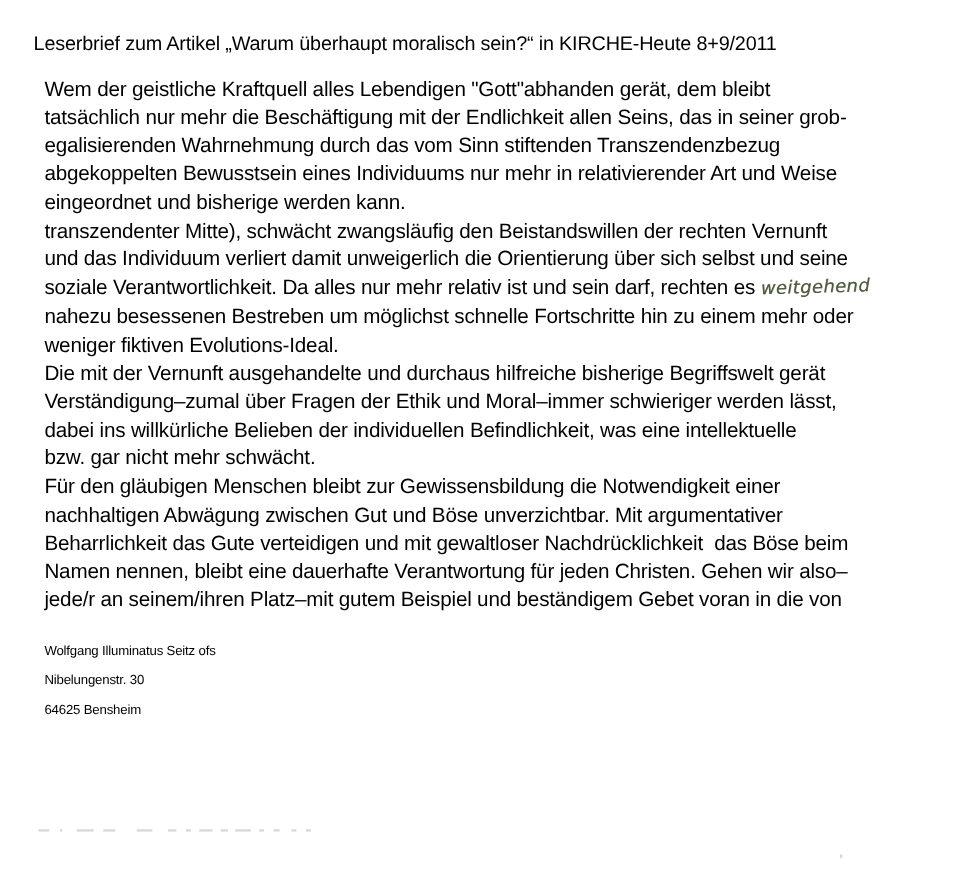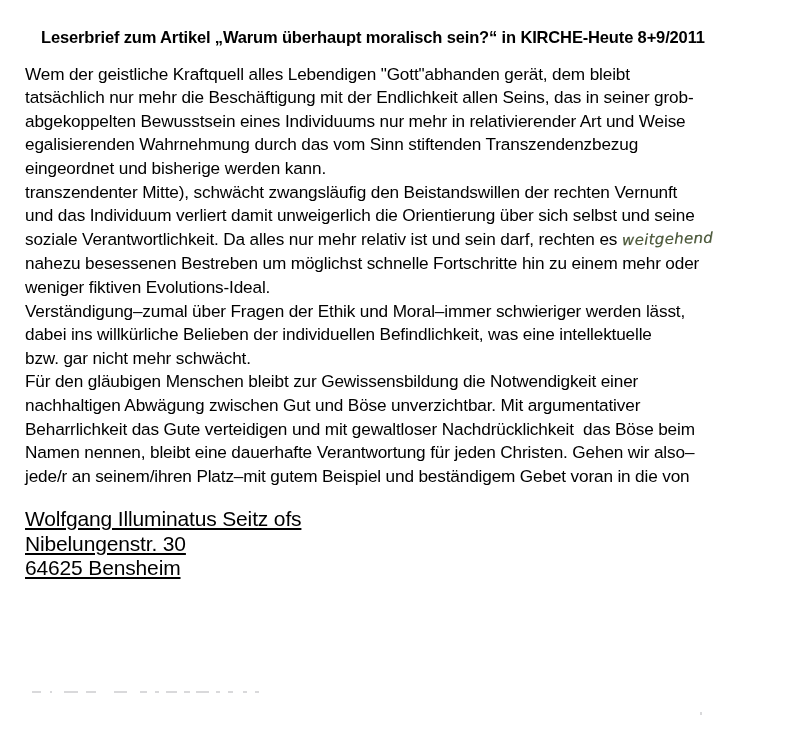--- a/index.html
+++ b/index.html
@@ -26,56 +26,56 @@
     pointer-events: none;
   }
   .content {
     position: absolute;
     left: 25px;
     top: 27px;
     width: 752px;
   }
   .doc-title {
     font-size: 16.5px;
-    font-weight: bold;
+    font-weight: normal;
     letter-spacing: -0.15px;
     line-height: 1.25;
-    margin: 0 0 15px 16px;
+    margin: 0 0 15px 3px;
     white-space: nowrap;
   }
   .para {
     margin: 0;
     font-size: 17.2px;
     line-height: 23.6px;
     letter-spacing: -0.15px;
   }
   .line {
     display: block;
     white-space: pre;
+    margin-left: 12px;
   }
   .para--body .line {
     position: relative;
   }
   .annot {
     font-family: "DejaVu Sans", sans-serif;
     font-style: italic;
     font-size: 15px;
     font-weight: 400;
     color: #4d5a3c;
     letter-spacing: 0.3px;
     display: inline-block;
     transform: rotate(-1.6deg) translateY(-1px);
     text-shadow: 0.4px 0 0 rgba(77,90,60,0.55);
   }
   .signature {
     margin: 19px 0 0 0;
-    font-size: 21px;
+    font-size: 11px;
     line-height: 24.5px;
     letter-spacing: -0.15px;
-    text-decoration: underline;
   }
   .signature .line { white-space: pre; }
 </style>
 </head>
 <body>
 
 <div class="page">
 
   <div class="scan-speck" style="left:32px;  top:691px; width:9px;  height:2px;"></div>
   <div class="scan-speck" style="left:50px;  top:691px; width:2px;  height:2px;"></div>
@@ -94,34 +94,35 @@
   <div class="scan-speck" style="left:700px; top:712px; width:2px;  height:3px;"></div>
   <div class="scan-speck" style="left:315px; top:432px; width:2px;  height:3px;"></div>
 
   <div class="content">
 
     <h1 class="doc-title">Leserbrief zum Artikel „Warum überhaupt moralisch sein?“ in KIRCHE-Heute 8+9/2011</h1>
 
     <p class="para para--body">
       <span class="line">Wem der geistliche Kraftquell alles Lebendigen "Gott"abhanden gerät, dem bleibt</span>
       <span class="line">tatsächlich nur mehr die Beschäftigung mit der Endlichkeit allen Seins, das in seiner grob-</span>
+      <span class="line">egalisierenden Wahrnehmung durch das vom Sinn stiftenden Transzendenzbezug</span>
       <span class="line">abgekoppelten Bewusstsein eines Individuums nur mehr in relativierender Art und Weise</span>
-      <span class="line">egalisierenden Wahrnehmung durch das vom Sinn stiftenden Transzendenzbezug</span>
       <span class="line">eingeordnet und bisherige werden kann.</span>
     </p>
 
     <p class="para para--body">
       <span class="line">transzendenter Mitte), schwächt zwangsläufig den Beistandswillen der rechten Vernunft</span>
       <span class="line">und das Individuum verliert damit unweigerlich die Orientierung über sich selbst und seine</span>
       <span class="line"><span>soziale Verantwortlichkeit. Da alles nur mehr relativ ist und sein darf, rechten es </span><span class="annot">weitgehend</span></span>
       <span class="line">nahezu besessenen Bestreben um möglichst schnelle Fortschritte hin zu einem mehr oder</span>
       <span class="line">weniger fiktiven Evolutions-Ideal.</span>
     </p>
 
     <p class="para para--body">
+      <span class="line">Die mit der Vernunft ausgehandelte und durchaus hilfreiche bisherige Begriffswelt gerät</span>
       <span class="line">Verständigung–zumal über Fragen der Ethik und Moral–immer schwieriger werden lässt,</span>
       <span class="line">dabei ins willkürliche Belieben der individuellen Befindlichkeit, was eine intellektuelle</span>
       <span class="line">bzw. gar nicht mehr schwächt.</span>
     </p>
 
     <p class="para para--body">
       <span class="line">Für den gläubigen Menschen bleibt zur Gewissensbildung die Notwendigkeit einer</span>
       <span class="line">nachhaltigen Abwägung zwischen Gut und Böse unverzichtbar. Mit argumentativer</span>
       <span class="line">Beharrlichkeit das Gute verteidigen und mit gewaltloser Nachdrücklichkeit  das Böse beim</span>
       <span class="line">Namen nennen, bleibt eine dauerhafte Verantwortung für jeden Christen. Gehen wir also–</span>

